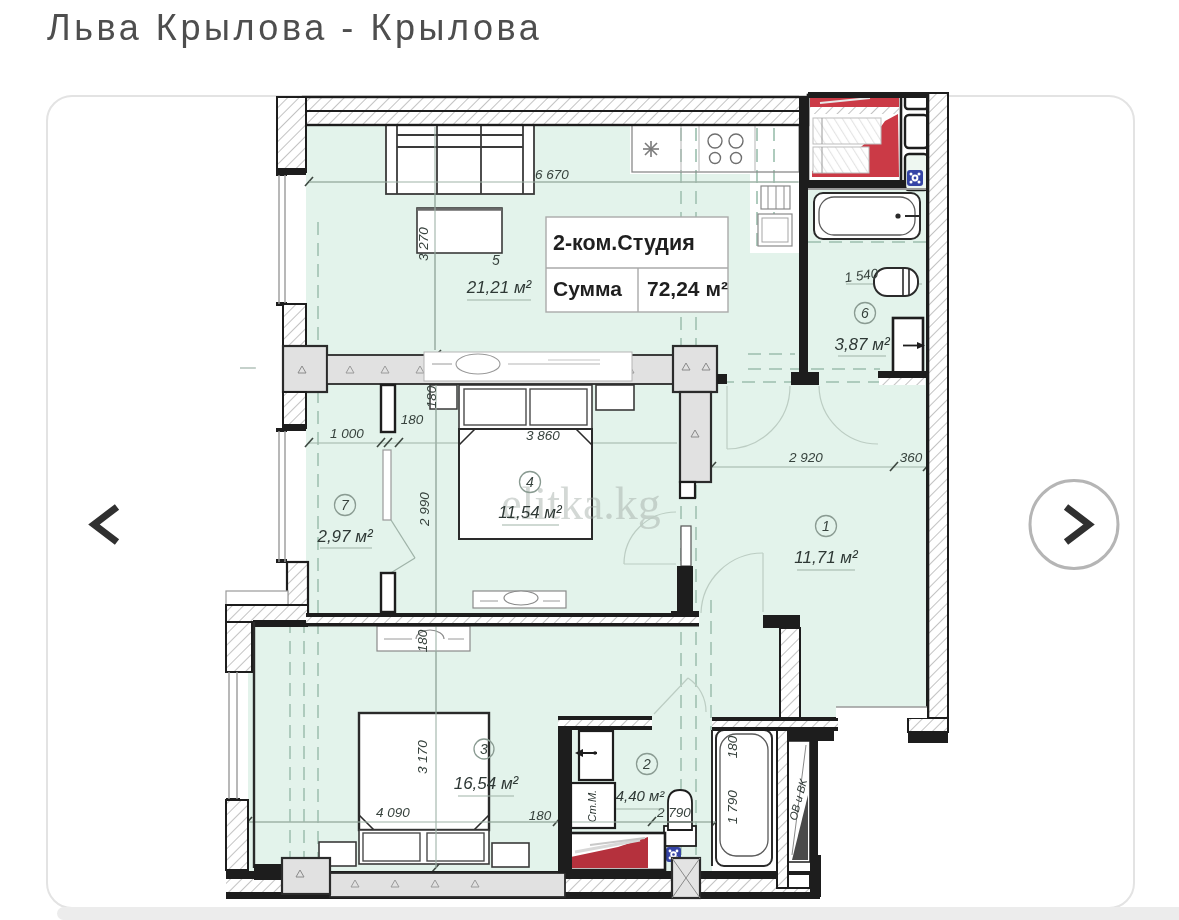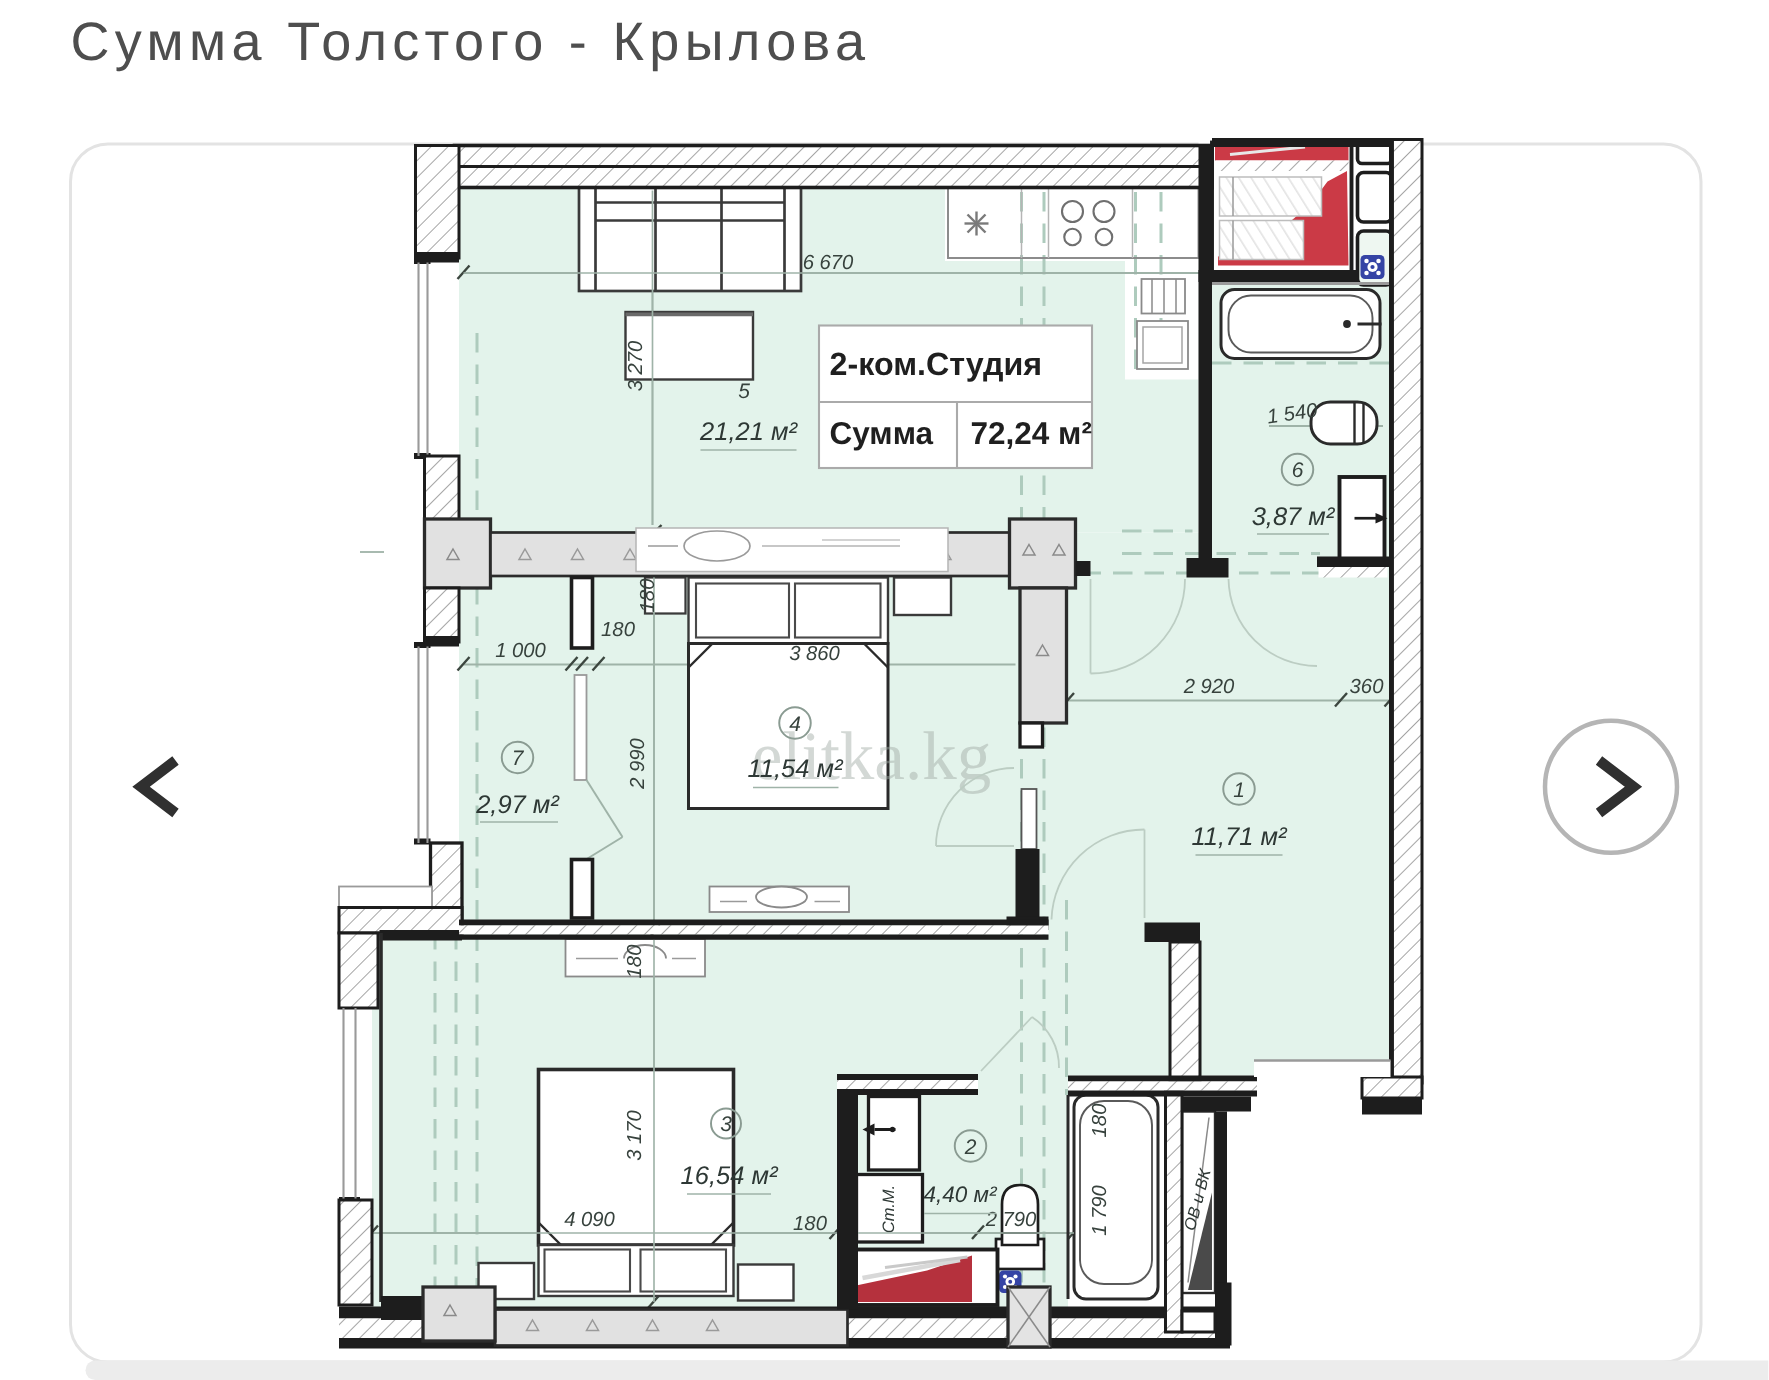--- a/index.html
+++ b/index.html
@@ -5,21 +5,21 @@
   html,body{margin:0;padding:0;background:#ffffff;width:1179px;height:920px;overflow:hidden;}
   body{font-family:"Liberation Sans", sans-serif;position:relative;}
   .title{position:absolute;left:47px;top:7px;font-size:36px;color:#4e4e4e;letter-spacing:3.55px;}
   .card{position:absolute;left:46px;top:95px;width:1085px;height:810px;background:#ffffff;border:2px solid #e3e3e3;border-radius:26px;}
   .graybar{position:absolute;left:57px;top:907px;width:1122px;height:13px;background:#ececec;border-radius:14px 0 0 14px;}
   svg{position:absolute;left:0;top:0;}
 </style>
 </head>
 <body>
 
-<div class="title">Сумма Толстого - Крылова</div>
+<div class="title">Льва Крылова - Крылова</div>
 
 <div class="card"></div>
 
 <div class="graybar"></div>
 <svg width="1179" height="920" viewBox="0 0 1179 920">
 <defs>
   <pattern id="hatch" width="8" height="8" patternUnits="userSpaceOnUse" patternTransform="rotate(45)">
     <rect width="8" height="8" fill="#ffffff"></rect>
     <line x1="0" y1="0" x2="0" y2="8" stroke="#9b9b9b" stroke-width="1.2"></line>
   </pattern>

